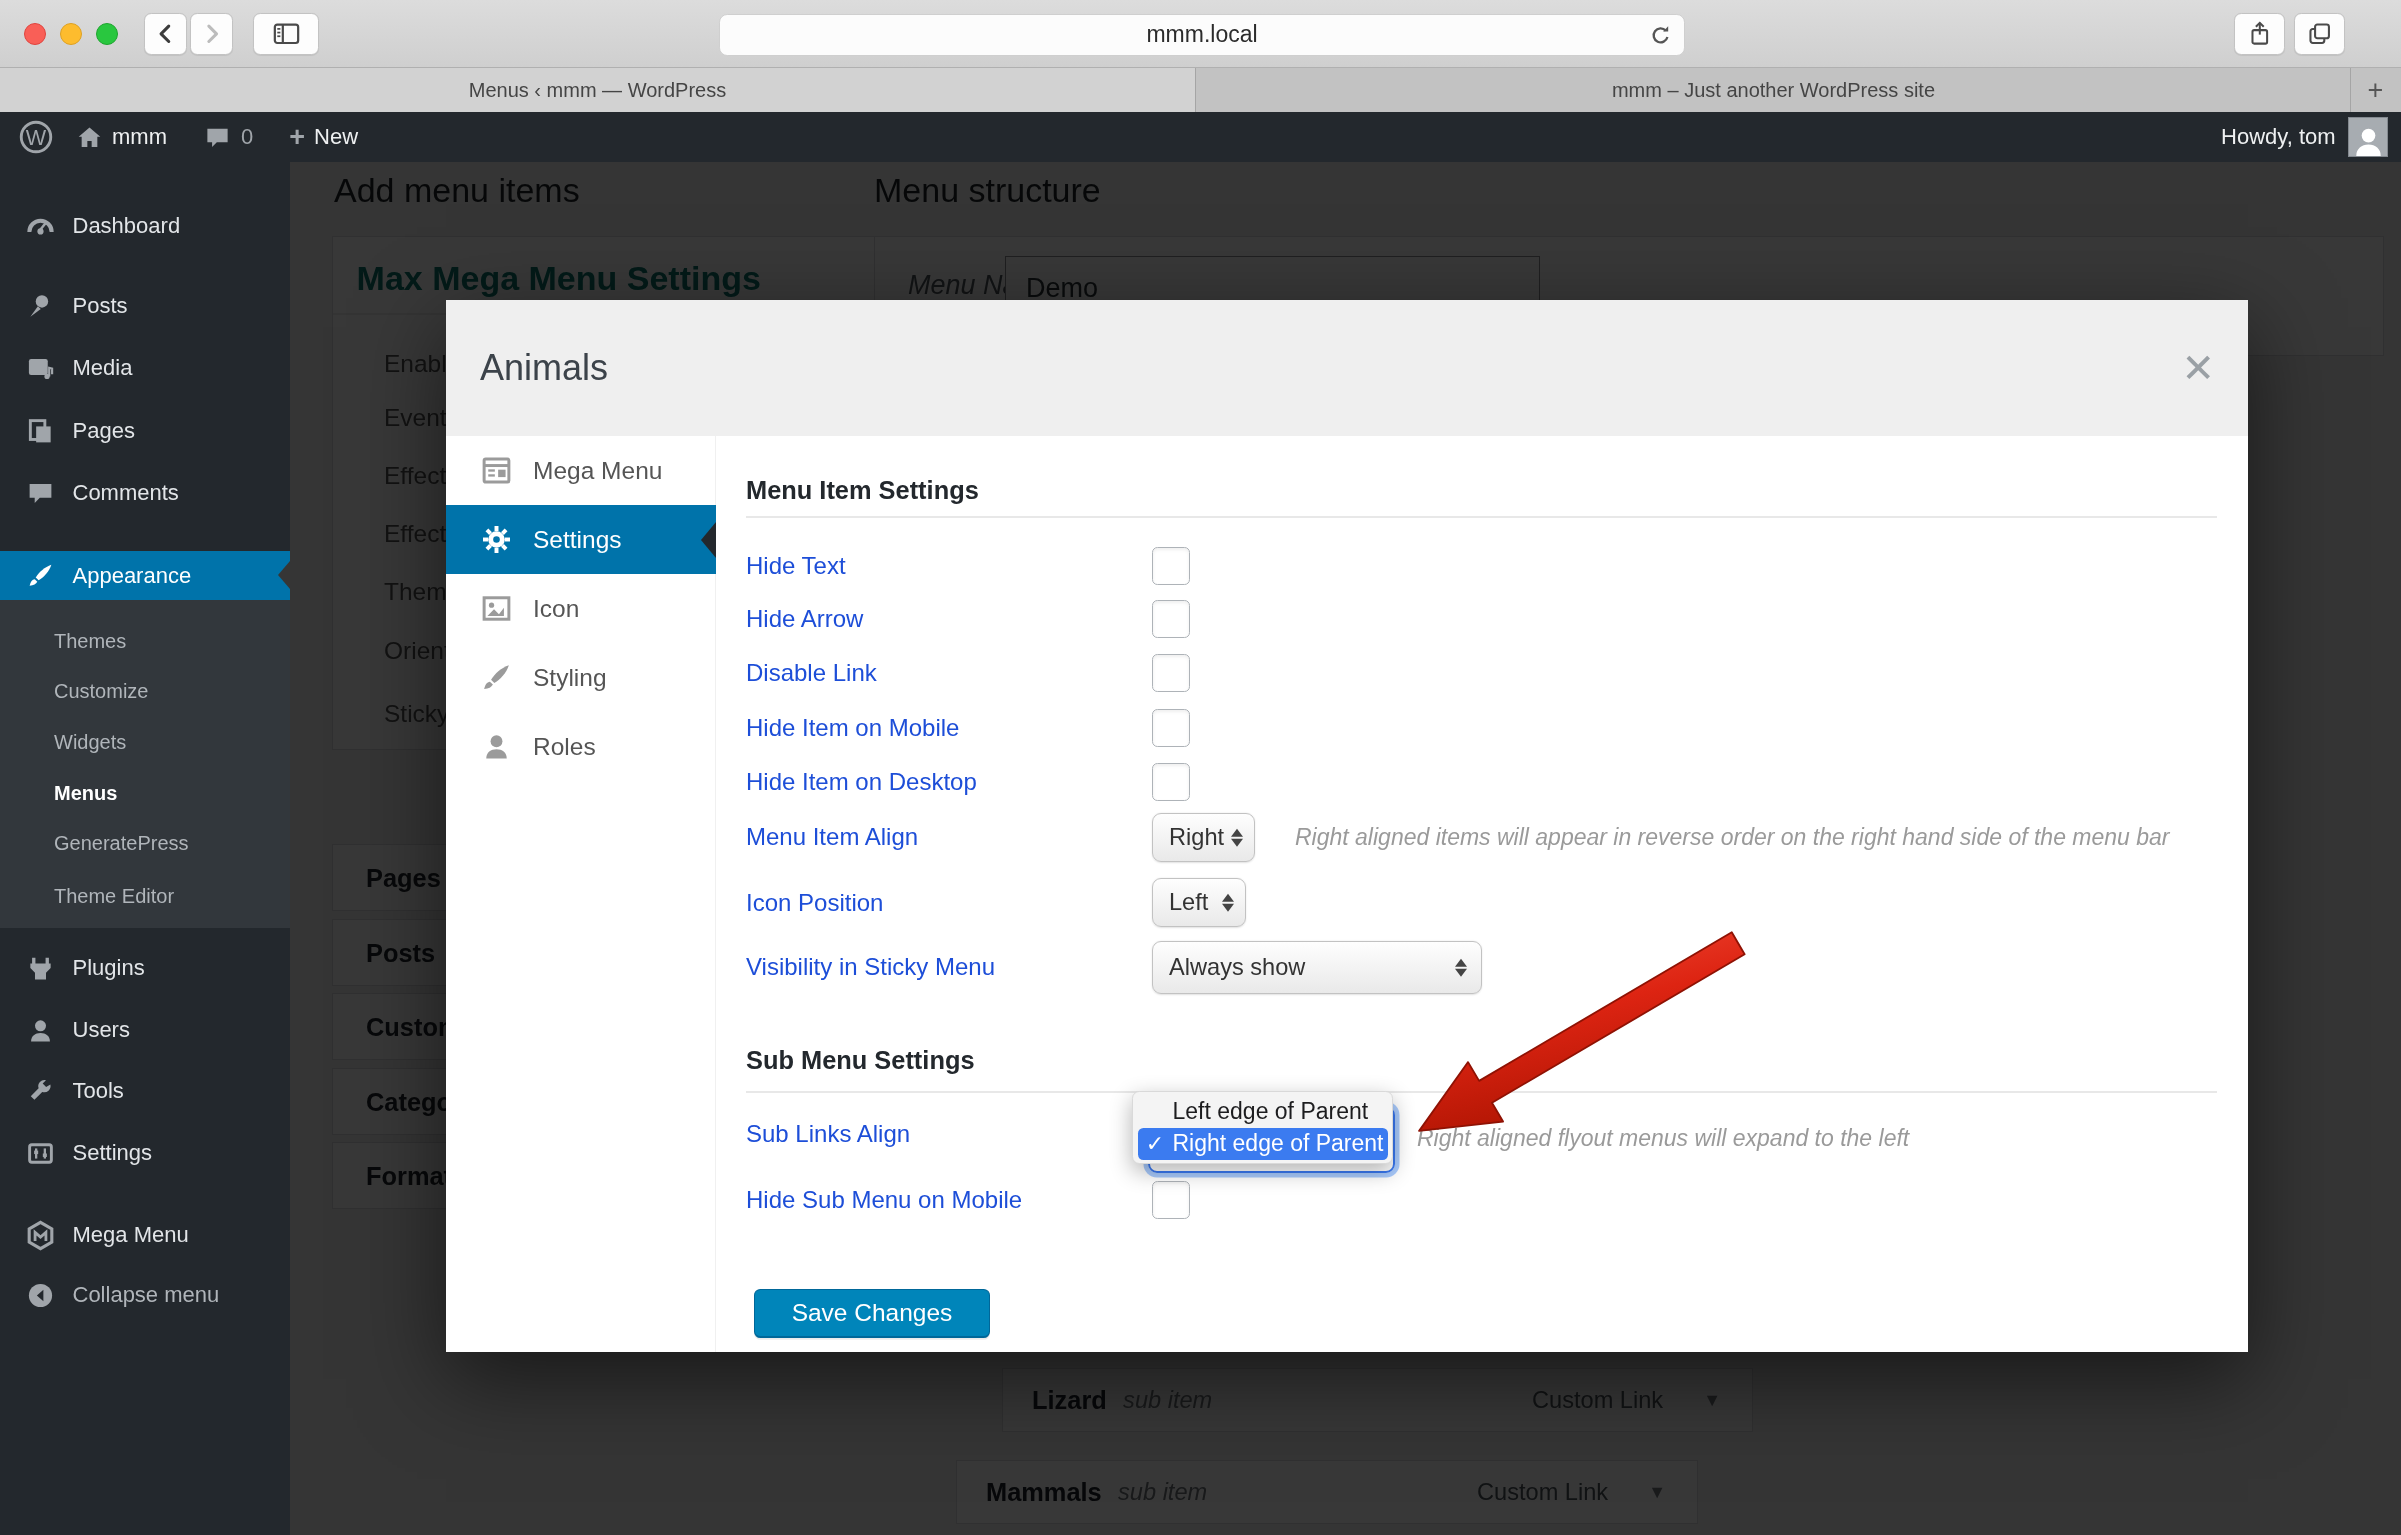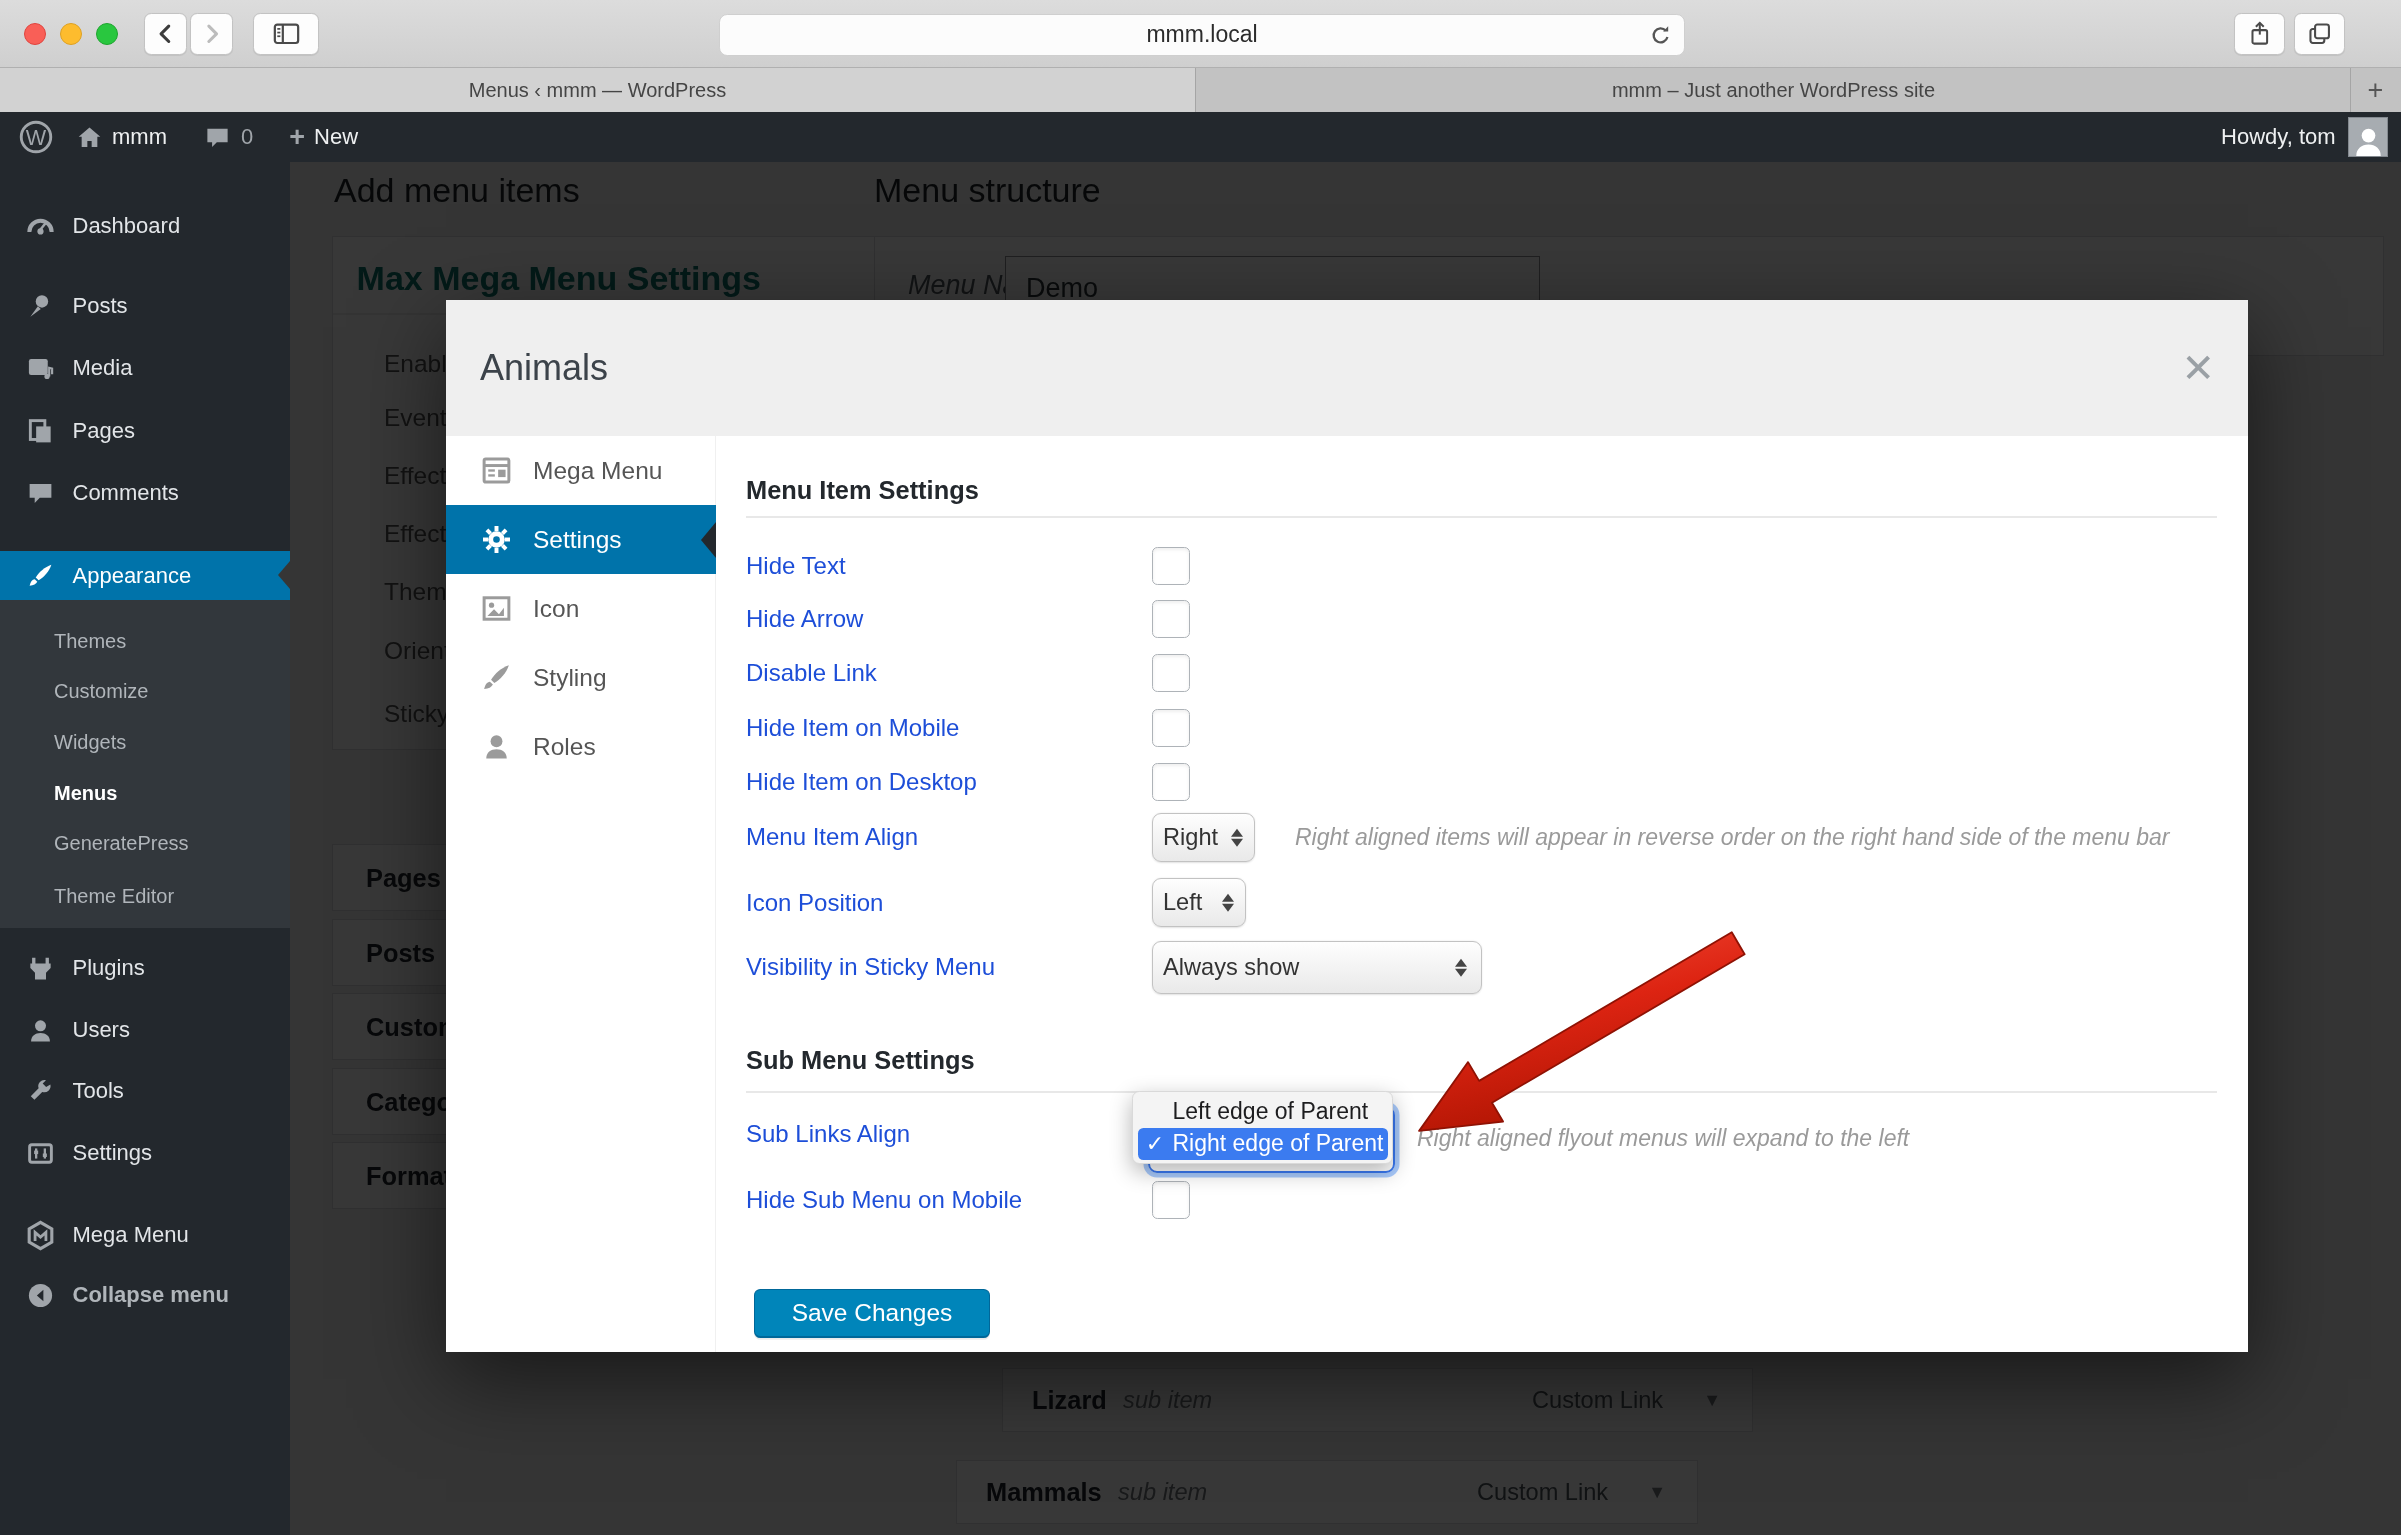--- a/index.html
+++ b/index.html
@@ -66,21 +66,21 @@
   .tabs-col{position:absolute;left:0;top:136px;width:270px;height:916px;background:#fff;border-right:1.8px solid #f0f0f0;}
   .mtab{position:absolute;left:0;width:270px;height:69px;display:flex;align-items:center;font-size:24.5px;color:#555;}
   .mtab .mt-ico{width:38px;margin:0 18px 0 31px;color:#9b9b9b;display:flex;justify-content:center;align-items:center;}
   .mtab.active{background:#0073aa;color:#fff;}
   .mtab.active .mt-ico{color:#fff;}
   .mtab-arrow{position:absolute;right:0;top:50%;margin-top:-18px;width:0;height:0;border-top:18px solid transparent;border-bottom:18px solid transparent;border-right:15.4px solid #23282d;}
   .m-h3{position:absolute;left:300px;transform:translateY(-50%);font-size:25.4px;font-weight:bold;color:#23282d;}
   .m-divider{position:absolute;left:300px;width:1471px;height:1.8px;background:#e8e8e8;}
   .m-label{position:absolute;left:300px;transform:translateY(-50%);font-size:24px;color:#1d4ed8;white-space:nowrap;}
   .m-check{position:absolute;left:706px;width:38px;height:38px;background:#fff;border:1.8px solid #aeb3b8;border-radius:5.4px;box-shadow:inset 0 1.8px 3.6px rgba(0,0,0,.07);}
-  .m-select{position:absolute;background:linear-gradient(#fefefe,#e9e9e9);border:1.8px solid #c2c2c2;border-radius:9px;box-shadow:0 0.9px 1.8px rgba(0,0,0,.12);display:flex;align-items:center;font-size:23.6px;color:#333;padding-left:10px;}
+  .m-select{position:absolute;background:linear-gradient(#fefefe,#e9e9e9);border:1.8px solid #c2c2c2;border-radius:9px;box-shadow:0 0.9px 1.8px rgba(0,0,0,.12);display:flex;align-items:center;font-size:23.6px;color:#333;padding-left:16px;}
   .stepper{position:absolute;right:11px;top:50%;transform:translateY(-50%);display:flex;flex-direction:column;gap:2.7px;align-items:center;line-height:0;}
   .stepper i{width:0;height:0;border-left:6.4px solid transparent;border-right:6.4px solid transparent;font-style:normal;}
   .stepper .up{border-bottom:8.2px solid #444;}
   .stepper .dn{border-top:8.2px solid #444;}
   .m-help{position:absolute;transform:translateY(-50%);font-style:italic;font-size:23px;color:#9a9a9a;white-space:nowrap;}
   .focus-ring{position:absolute;left:702px;top:806px;width:247px;height:67px;border:2.7px solid #3a79f2;border-radius:9px;box-shadow:0 0 0 4.5px rgba(64,140,250,.45);z-index:1;}
   .dropdown{position:absolute;left:686px;top:791px;width:261px;height:73px;background:#f4f4f4;border:0.9px solid #d9d9d9;border-radius:7.3px;box-shadow:0 7.3px 22px rgba(0,0,0,.3);z-index:2;padding-top:3.6px;}
   .dd-opt{height:32px;margin:0 4.5px;display:flex;align-items:center;font-size:23px;color:#1d1d1f;border-radius:5.4px;padding-left:35px;white-space:nowrap;}
   .dd-opt.selected{background:#3b7bf0;color:#fff;padding-left:0;}
   .dd-check{width:35px;text-align:center;font-size:22px;}
@@ -304,21 +304,21 @@
     </div>
     <div class="sb-item" style="top:1042px;">
       <span class="sb-ico">
           <svg width="31" height="31" viewBox="0 0 20 20">
             <path d="M10 1.5l7.3 4.2v8.6L10 18.5l-7.3-4.2V5.7z" fill="none" stroke="currentColor" stroke-width="2"></path>
             <path d="M6.5 13.5V8l3.5 3 3.5-3v5.5" fill="none" stroke="currentColor" stroke-width="1.8"></path>
           </svg>
         </span>
       <span>Mega Menu</span>
     </div>
-    <div class="sb-item" style="top:1102px;color:#b0b5ba;font-weight:bold;">
+    <div class="sb-item" style="top:1102px;color:#b0b5ba;">
       <span class="sb-ico">
           <svg width="29" height="29" viewBox="0 0 20 20">
             <circle cx="10" cy="10" r="8" fill="#a0a5aa"></circle>
             <path d="M12 6l-4.5 4L12 14z" fill="#23282d"></path>
           </svg>
         </span>
       <span>Collapse menu</span>
     </div>
   </div>
 

